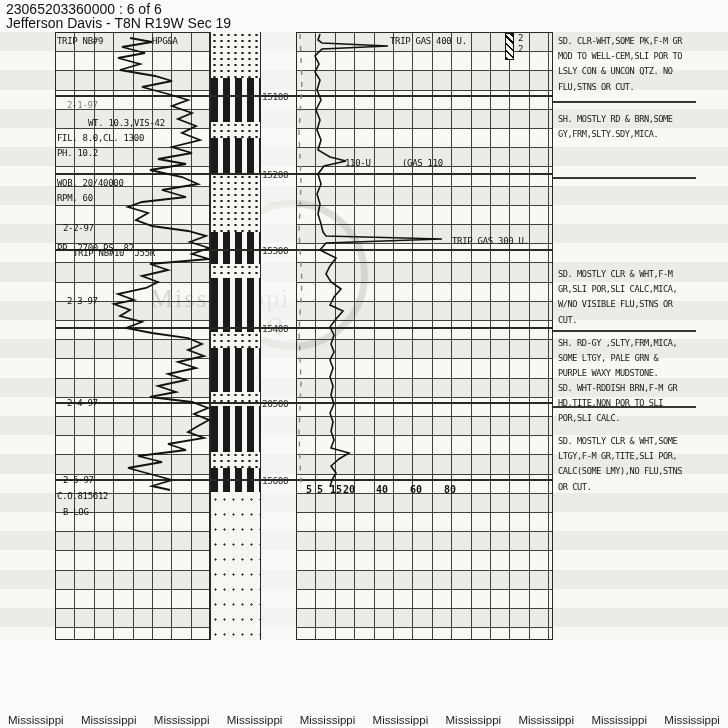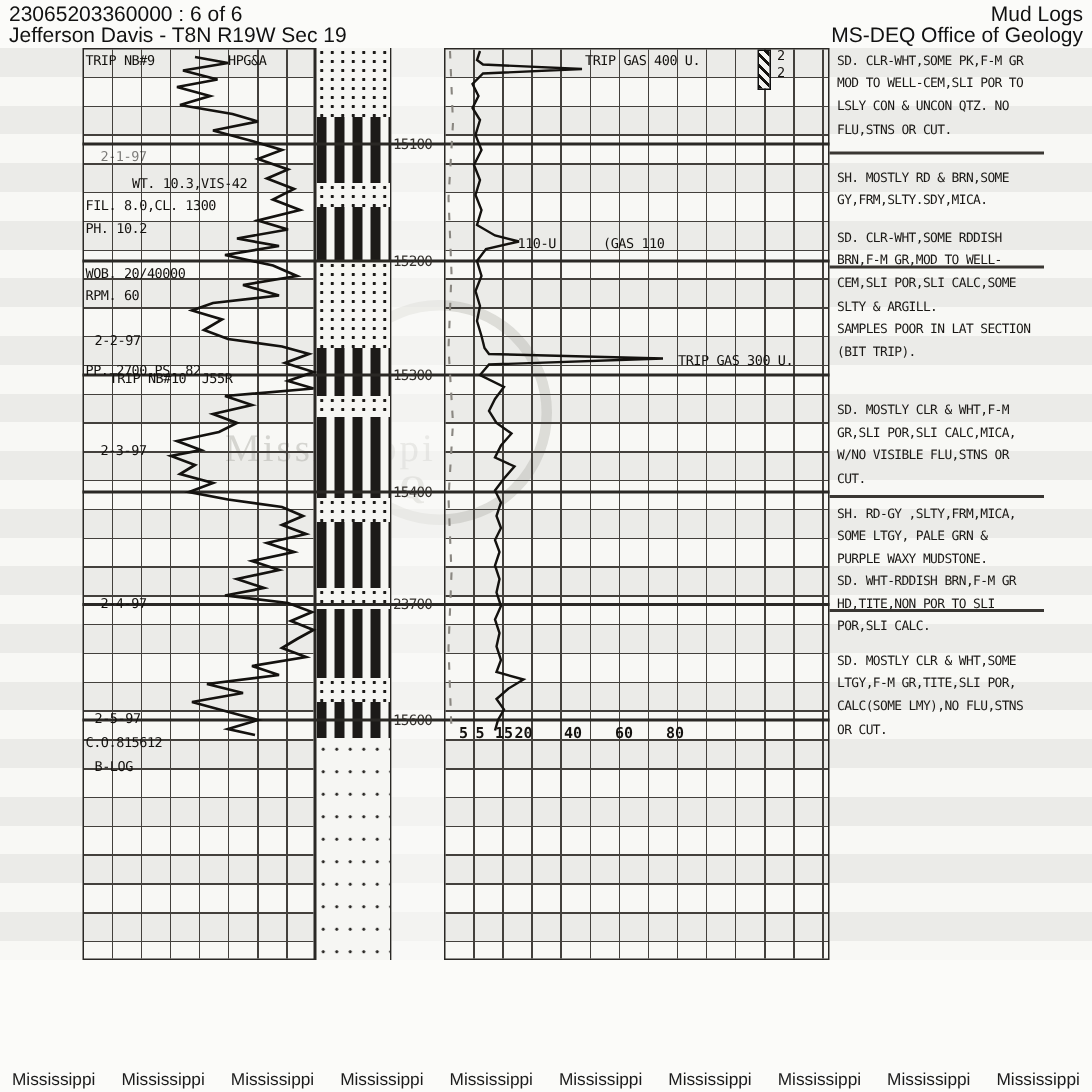--- a/index.html
+++ b/index.html
@@ -65,24 +65,20 @@
   .wm-row { position:absolute; left:0; bottom:2px; width:728px; display:flex; justify-content:space-between; padding:0 8px; }
   [data-name="watermark-text"] { font-size:11.5px; color:#1c1c1c; }
 </style>
 </head>
 <body data-name="mudlog-page">
 
 <div class="hdr" data-name="header">
   <div class="hdr-left">
     <div data-name="document-id">23065203360000 : 6 of 6</div>
     <div data-name="well-name">Jefferson Davis - T8N R19W Sec 19</div>
-  </div>
-  <div class="hdr-right">
-    <div data-name="header-title">Mud Logs</div>
-    <div data-name="header-subtitle">MS-DEQ Office of Geology</div>
   </div>
 </div>
 
 <div class="chart" data-name="mudlog-chart">
 
   <div class="stamp-ring" data-name="deq-stamp-ring"></div>
   <div class="stamp-word" data-name="deq-stamp-word">Mississippi</div>
   <div class="stamp-deq" data-name="deq-stamp-sub">DEQ</div>
 
   <div class="rop-track grid" data-name="drilling-rate-track"></div>
@@ -144,21 +140,21 @@
       <div data-name="left-annotation" style="top: 366px; left: 12px;">2-4-97</div>
       <div data-name="left-annotation" style="top: 443px; left: 8px;">2-5-97</div>
       <div data-name="left-annotation" style="top: 459px; left: 2px;">C.O.815612</div>
       <div data-name="left-annotation" style="top: 475px; left: 8px;">B-LOG</div>
     </div>
   <div id="depth-col" data-name="depth-labels">
       <div data-name="depth-label" style="top: 59px;">15100</div>
       <div data-name="depth-label" style="top: 137px;">15200</div>
       <div data-name="depth-label" style="top: 213px;">15300</div>
       <div data-name="depth-label" style="top: 291px;">15400</div>
-      <div data-name="depth-label" style="top: 366px;">23700</div>
+      <div data-name="depth-label" style="top: 366px;">20500</div>
       <div data-name="depth-label" style="top: 443px;">15600</div>
     </div>
   <div id="gas-annots" data-name="gas-annotations">
       <div data-name="gas-annotation" style="top: 4px; left: 390px;">TRIP GAS 400 U.</div>
       <div data-name="gas-annotation" style="top: 126px; left: 345px;">110-U</div>
       <div data-name="gas-annotation" style="top: 126px; left: 402px;">(GAS 110</div>
       <div data-name="gas-annotation" style="top: 204px; left: 452px;">TRIP GAS 300 U.</div>
     </div>
   <div id="gas-scale" data-name="gas-scale">
       <div data-name="gas-scale-number" style="left: 306px;">5</div>
@@ -170,26 +166,20 @@
       <div data-name="gas-scale-number" style="left: 444px;">80</div>
     </div>
 
   <div id="remarks-blocks" data-name="remarks-column">
       <div data-name="remark-block" style="top: 2px;">SD. CLR-WHT,SOME PK,F-M GR
 MOD TO WELL-CEM,SLI POR TO
 LSLY CON &amp; UNCON QTZ. NO
 FLU,STNS OR CUT.</div>
       <div data-name="remark-block" style="top: 80px;">SH. MOSTLY RD &amp; BRN,SOME
 GY,FRM,SLTY.SDY,MICA.</div>
-      <div data-name="remark-block" style="top: 120px;">SD. CLR-WHT,SOME RDDISH
-BRN,F-M GR,MOD TO WELL-
-CEM,SLI POR,SLI CALC,SOME
-SLTY &amp; ARGILL.</div>
-      <div data-name="remark-block" style="top: 181px;">SAMPLES POOR IN LAT SECTION
-(BIT TRIP).</div>
       <div data-name="remark-block" style="top: 235px;">SD. MOSTLY CLR &amp; WHT,F-M
 GR,SLI POR,SLI CALC,MICA,
 W/NO VISIBLE FLU,STNS OR
 CUT.</div>
       <div data-name="remark-block" style="top: 304px;">SH. RD-GY ,SLTY,FRM,MICA,
 SOME LTGY, PALE GRN &amp;
 PURPLE WAXY MUDSTONE.</div>
       <div data-name="remark-block" style="top: 402px;">SD. MOSTLY CLR &amp; WHT,SOME
 LTGY,F-M GR,TITE,SLI POR,
 CALC(SOME LMY),NO FLU,STNS

